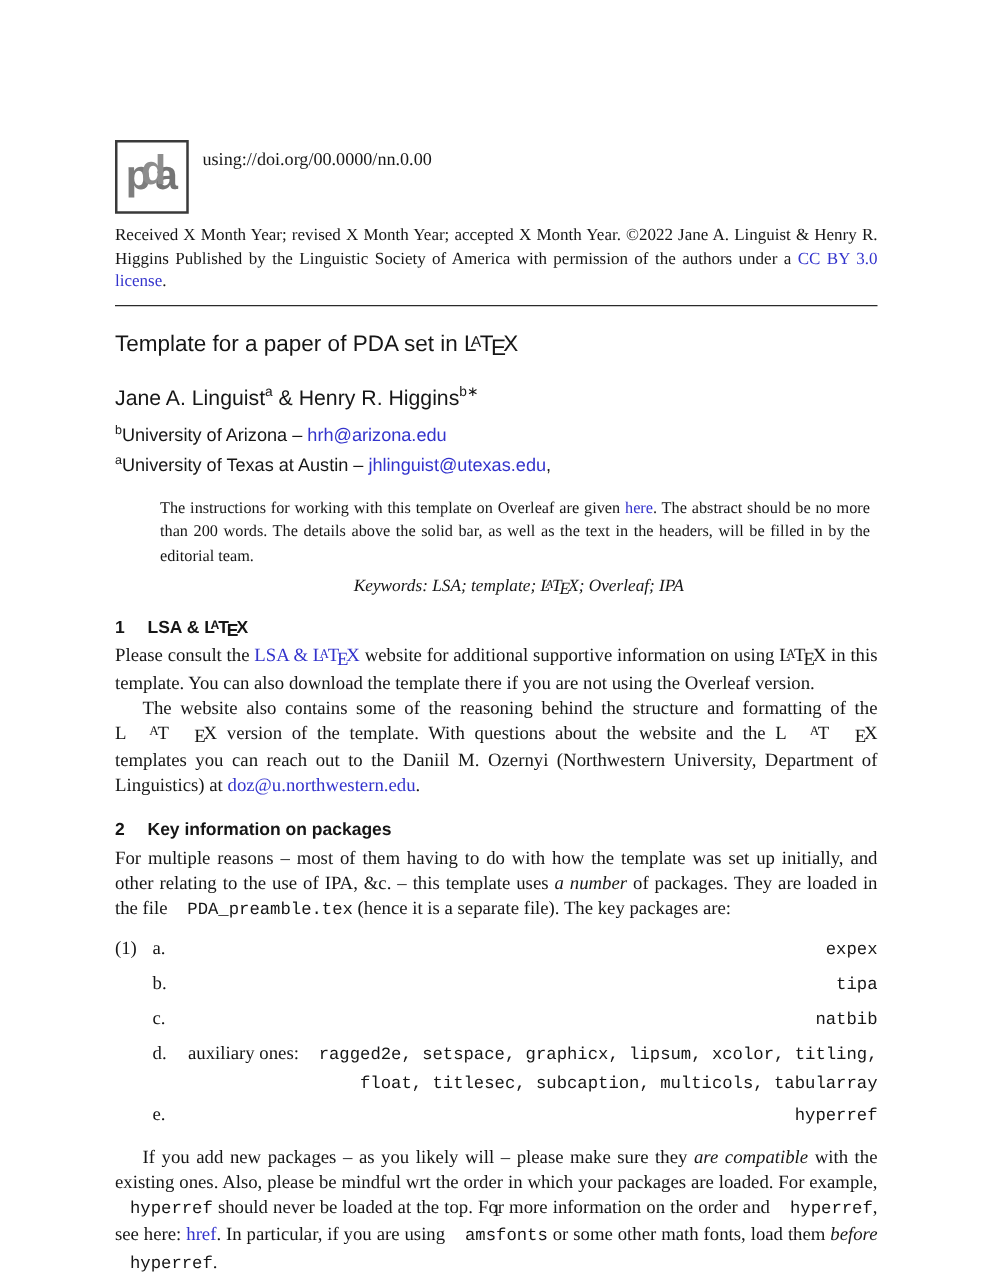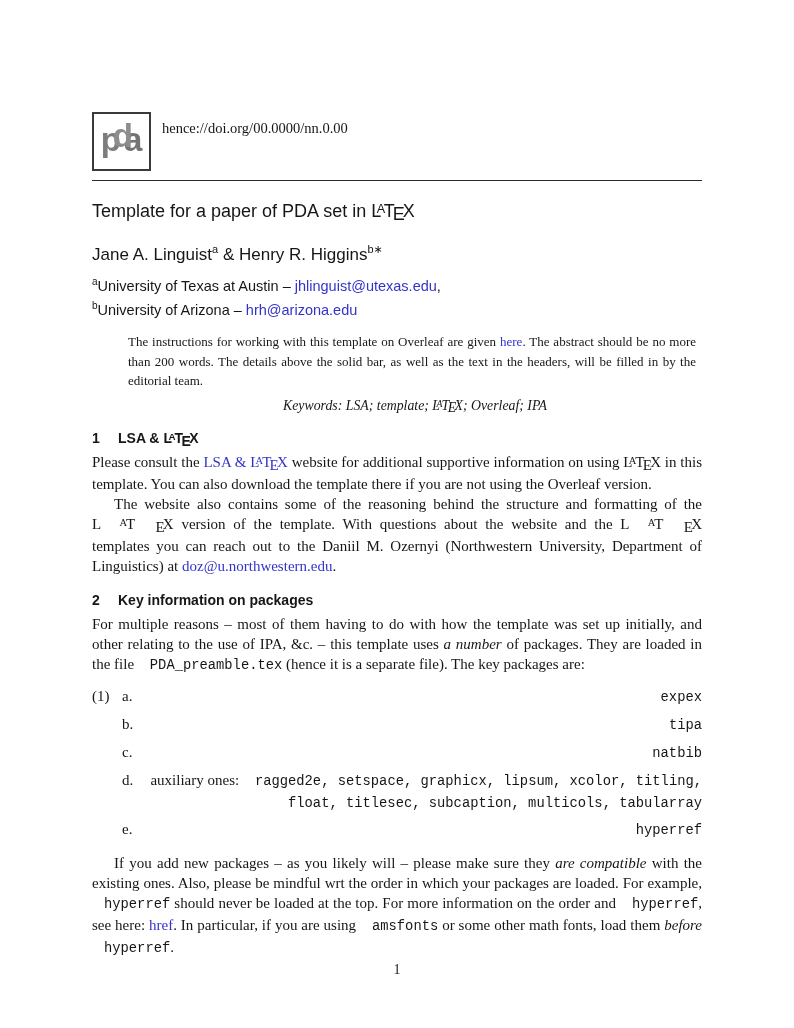--- a/index.html
+++ b/index.html
@@ -90,34 +90,35 @@
 
 <div class="page">
 
   <div class="masthead">
     <div class="logo-box">
       <span class="lg lg-p">p</span>
       <span class="lg lg-d">d</span>
       <span class="lg lg-a">a</span>
     </div>
     <div class="masthead-text">
-      <div>hence://doi.org/00.0000/nn.0.00</div>
+      <div>using://doi.org/00.0000/nn.0.00</div>
     </div>
   </div>
 
+  <p class="received"><span>Received X Month Year; revised X Month Year; accepted X Month Year. ©2022 Jane A. Linguist &amp; Henry R. Higgins Published by the Linguistic Society of America with permission of the authors under a </span><a class="lnk">CC BY 3.0 license</a><span>.</span></p>
 
   <hr class="toprule">
 
   <h1 class="title"><span>Template for a paper of PDA set in </span><span class="latex"><span>L</span><span class="lA">A</span><span>T</span><span class="lE">E</span><span>X</span></span></h1>
 
   <p class="authors"><span>Jane A. Linguist</span><sup>a</sup><span> &amp; </span><span>Henry R. Higgins</span><sup>b∗</sup></p>
 
   <div class="affil">
+    <div><sup>b</sup><span>University of Arizona – </span><a class="lnk">hrh@arizona.edu</a></div>
     <div><sup>a</sup><span>University of Texas at Austin – </span><a class="lnk">jhlinguist@utexas.edu</a><span>,</span></div>
-    <div><sup>b</sup><span>University of Arizona – </span><a class="lnk">hrh@arizona.edu</a></div>
   </div>
 
   <div class="abstract"><span>The instructions for working with this template on Overleaf are given </span><a class="lnk">here</a><span>. The abstract should be no more than 200 words. The details above the solid bar, as well as the text in the headers, will be filled in by the editorial team.</span></div>
 
   <div class="keywords"><span>Keywords:  LSA; template; </span><span class="latex"><span>L</span><span class="lA">A</span><span>T</span><span class="lE">E</span><span>X</span></span><span>; Overleaf; IPA</span></div>
 
   <h2 class="sec-heading"><span class="sec-num">1</span><span>LSA &amp; </span><span class="latex"><span>L</span><span class="lA">A</span><span>T</span><span class="lE">E</span><span>X</span></span></h2>
 
   <p class="body-par"><span>Please consult the </span><a class="lnk"><span>LSA &amp; </span><span class="latex"><span>L</span><span class="lA">A</span><span>T</span><span class="lE">E</span><span>X</span></span></a><span> website for additional supportive information on using </span><span class="latex"><span>L</span><span class="lA">A</span><span>T</span><span class="lE">E</span><span>X</span></span><span> in this template. You can also download the template there if you are not using the Overleaf version.</span></p>
 

